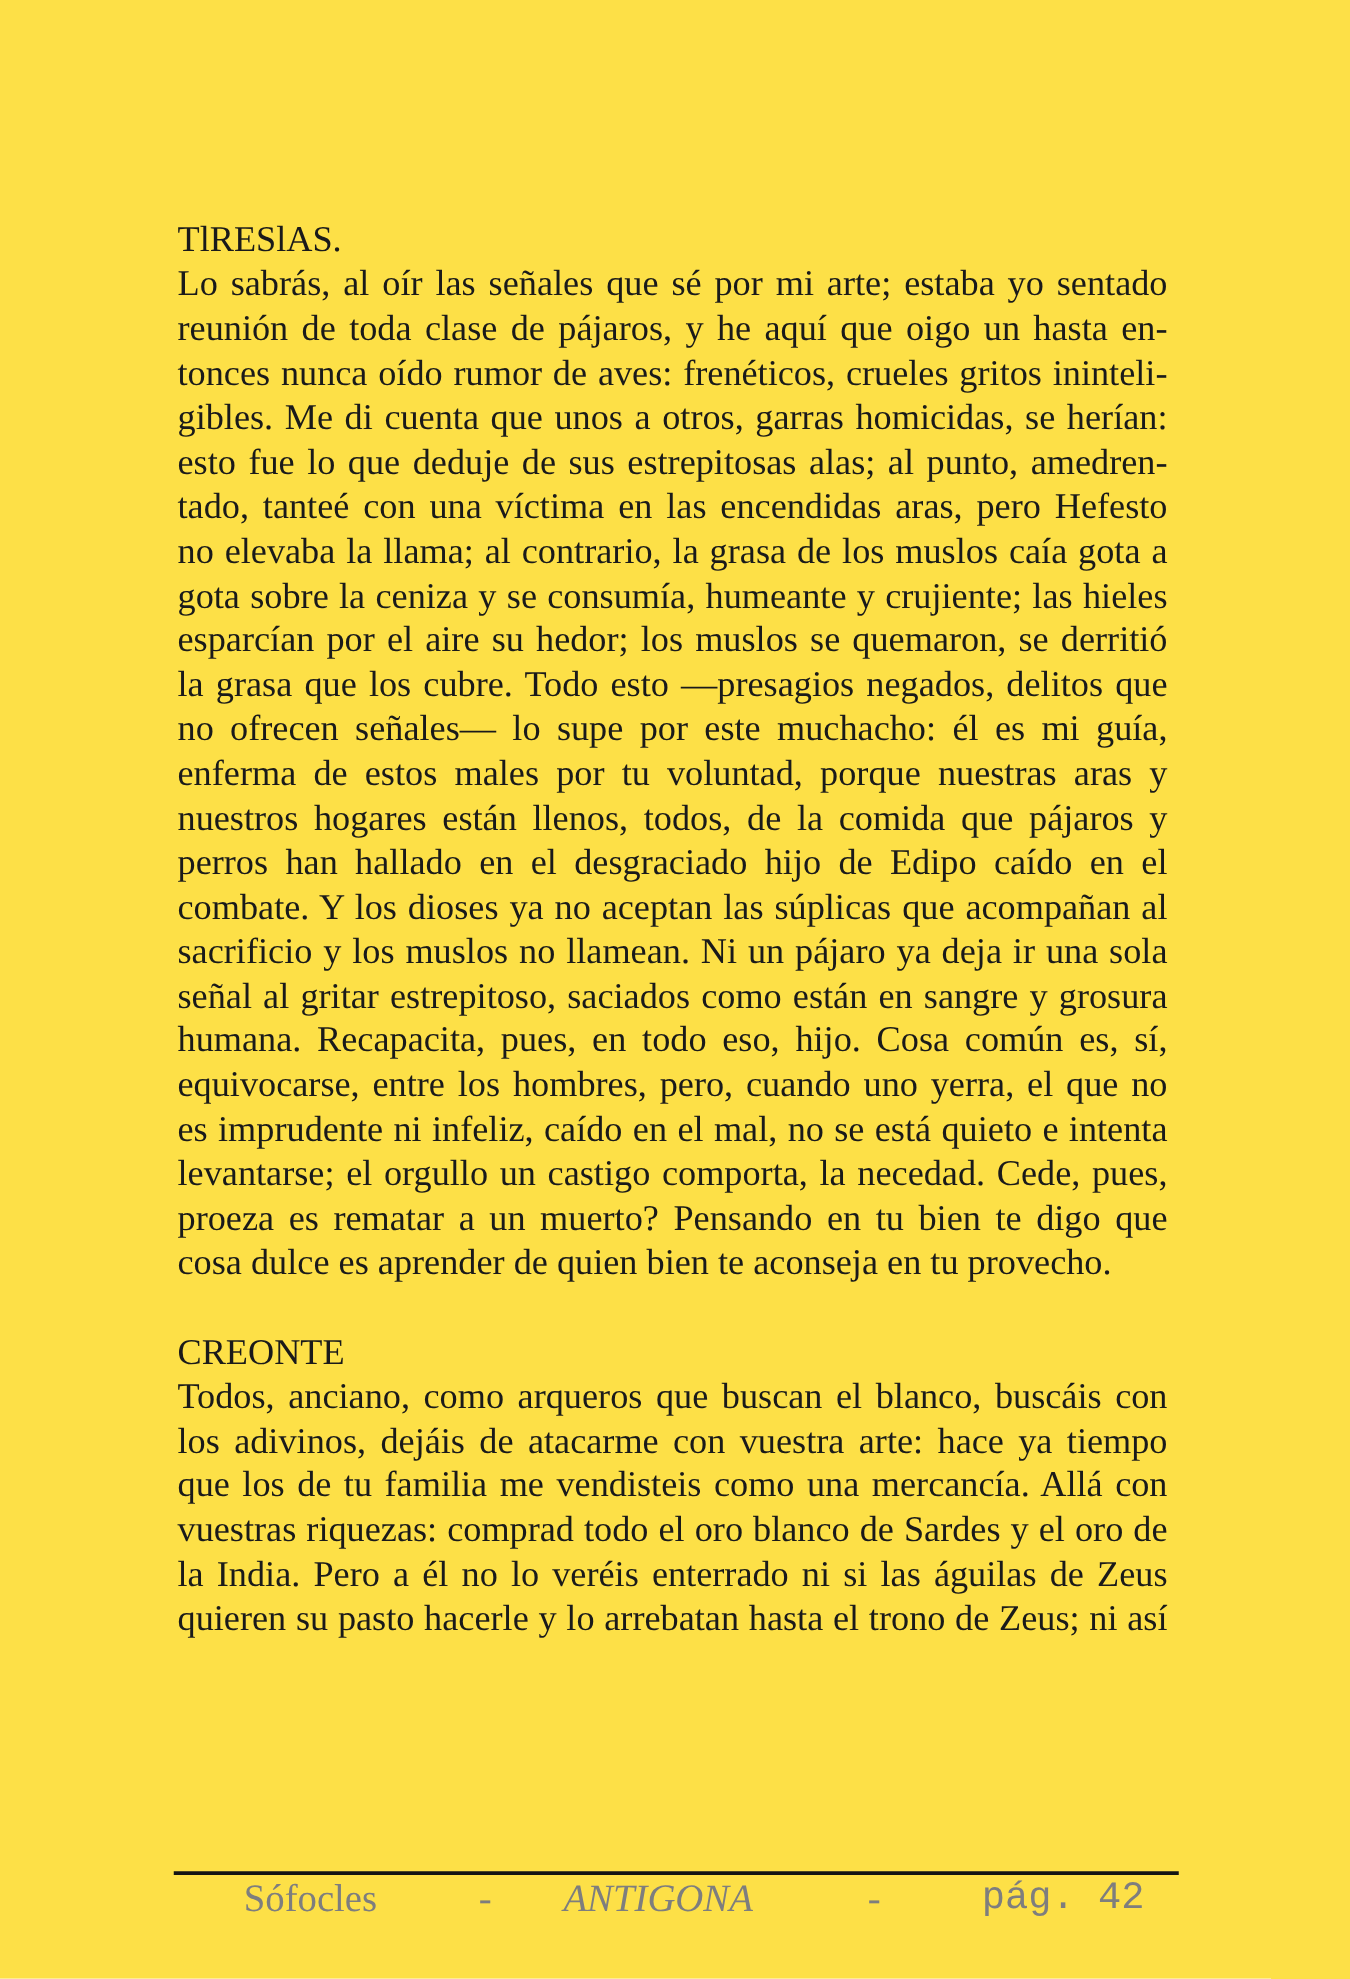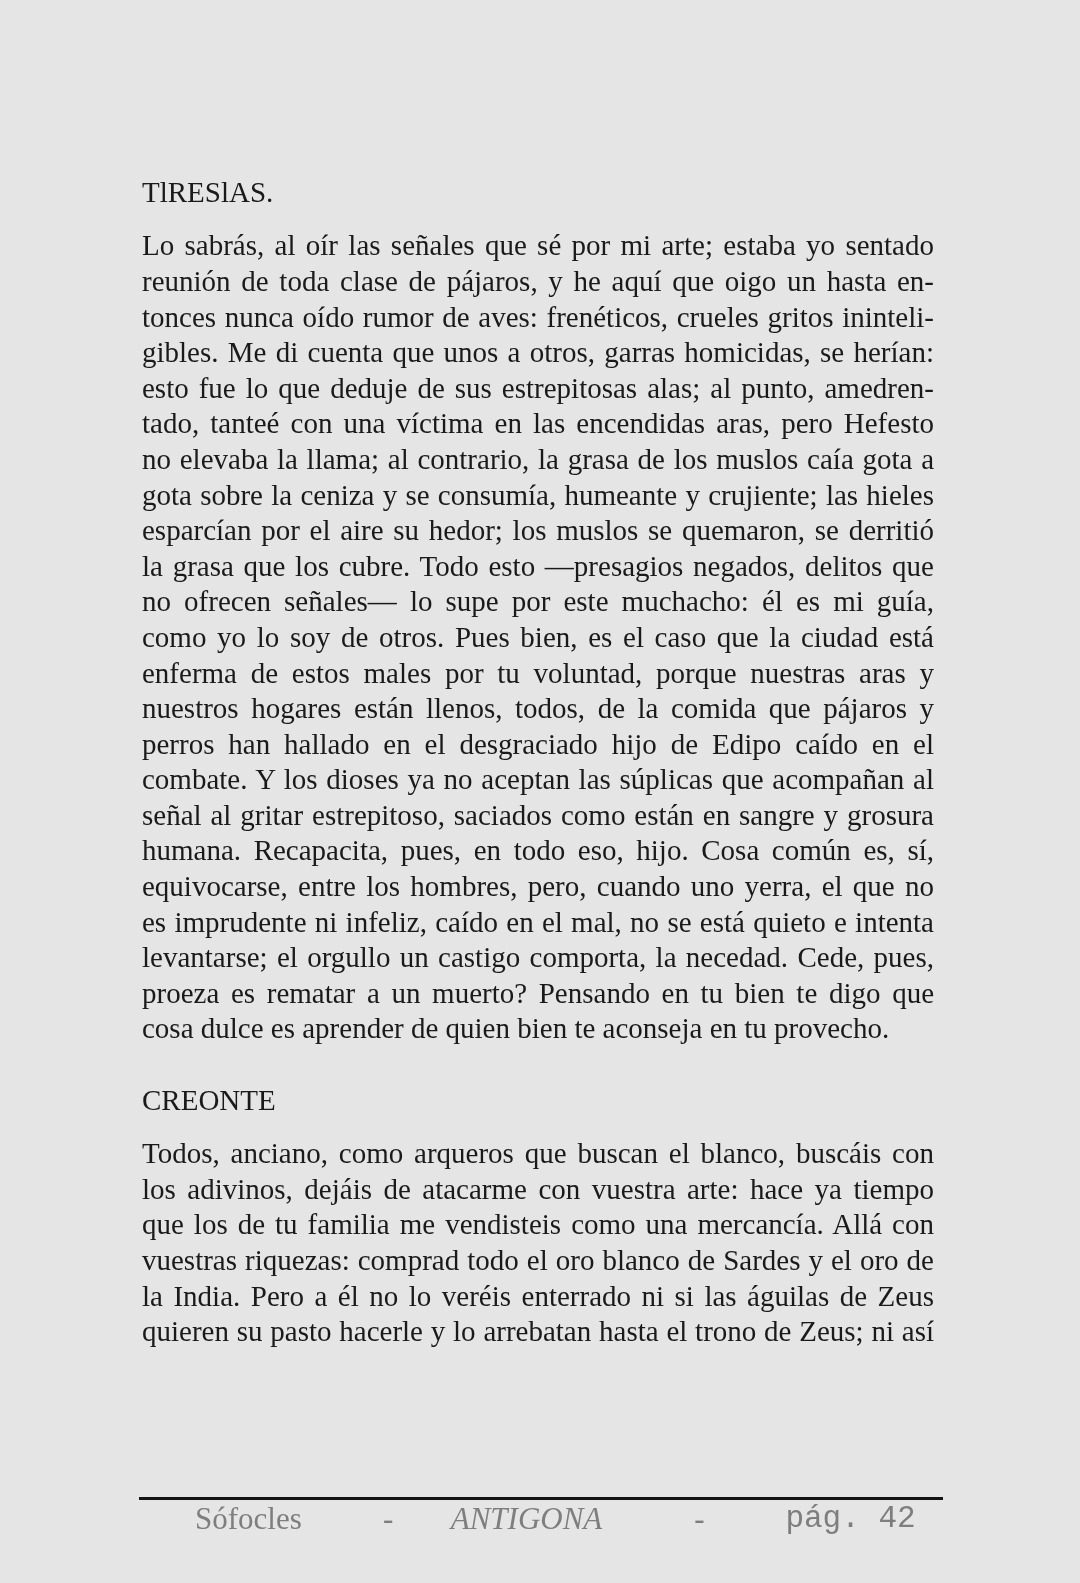--- a/index.html
+++ b/index.html
@@ -4,21 +4,21 @@
 <style>
   html, body {
     margin: 0;
     padding: 0;
     background: #ffffff;
   }
   .page {
     position: relative;
     width: 1080px;
     height: 1583px;
-    background: #e5e5e5;
+    background: #fde047;
     overflow: hidden;
     font-family: "Liberation Serif", "DejaVu Serif", serif;
     color: #1a1a1a;
   }
   .content {
     position: absolute;
     left: 142px;
     top: 174.8px;
     width: 792px;
   }
@@ -26,21 +26,20 @@
     margin: 0;
     padding: 0;
     font-size: 29px;
     line-height: 35.6px;
     font-weight: normal;
     text-align: left;
   }
   .paragraph {
     font-size: 29px;
     line-height: 35.6px;
-    margin-top: 18px;
   }
   .line {
     height: 35.6px;
     text-align: justify;
     text-align-last: justify;
     white-space: normal;
   }
   .line.no-justify {
     text-align-last: left;
   }
@@ -93,25 +92,25 @@
           <div class="line"><span>reunión de toda clase de pájaros, y he aquí que oigo un hasta en-</span></div>
           <div class="line"><span>tonces nunca oído rumor de aves: frenéticos, crueles gritos ininteli-</span></div>
           <div class="line"><span>gibles. Me di cuenta que unos a otros, garras homicidas, se herían:</span></div>
           <div class="line"><span>esto fue lo que deduje de sus estrepitosas alas; al punto, amedren-</span></div>
           <div class="line"><span>tado, tanteé con una víctima en las encendidas aras, pero Hefesto</span></div>
           <div class="line"><span>no elevaba la llama; al contrario, la grasa de los muslos caía gota a</span></div>
           <div class="line"><span>gota sobre la ceniza y se consumía, humeante y crujiente; las hieles</span></div>
           <div class="line"><span>esparcían por el aire su hedor; los muslos se quemaron, se derritió</span></div>
           <div class="line"><span>la grasa que los cubre. Todo esto —presagios negados, delitos que</span></div>
           <div class="line"><span>no ofrecen señales— lo supe por este muchacho: él es mi guía,</span></div>
-          <div class="line"><span>como yo lo soy de otros. Pues bien, es el caso que la ciudad está</span></div>
           <div class="line"><span>enferma de estos males por tu voluntad, porque nuestras aras y</span></div>
           <div class="line"><span>nuestros hogares están llenos, todos, de la comida que pájaros y</span></div>
           <div class="line"><span>perros han hallado en el desgraciado hijo de Edipo caído en el</span></div>
           <div class="line"><span>combate. Y los dioses ya no aceptan las súplicas que acompañan al</span></div>
+          <div class="line"><span>sacrificio y los muslos no llamean. Ni un pájaro ya deja ir una sola</span></div>
           <div class="line"><span>señal al gritar estrepitoso, saciados como están en sangre y grosura</span></div>
           <div class="line"><span>humana. Recapacita, pues, en todo eso, hijo. Cosa común es, sí,</span></div>
           <div class="line"><span>equivocarse, entre los hombres, pero, cuando uno yerra, el que no</span></div>
           <div class="line"><span>es imprudente ni infeliz, caído en el mal, no se está quieto e intenta</span></div>
           <div class="line"><span>levantarse; el orgullo un castigo comporta, la necedad. Cede, pues,</span></div>
           <div class="line"><span>proeza es rematar a un muerto? Pensando en tu bien te digo que</span></div>
           <div class="line no-justify"><span>cosa dulce es aprender de quien bien te aconseja en tu provecho.</span></div>
         </div>
     </section>
 

